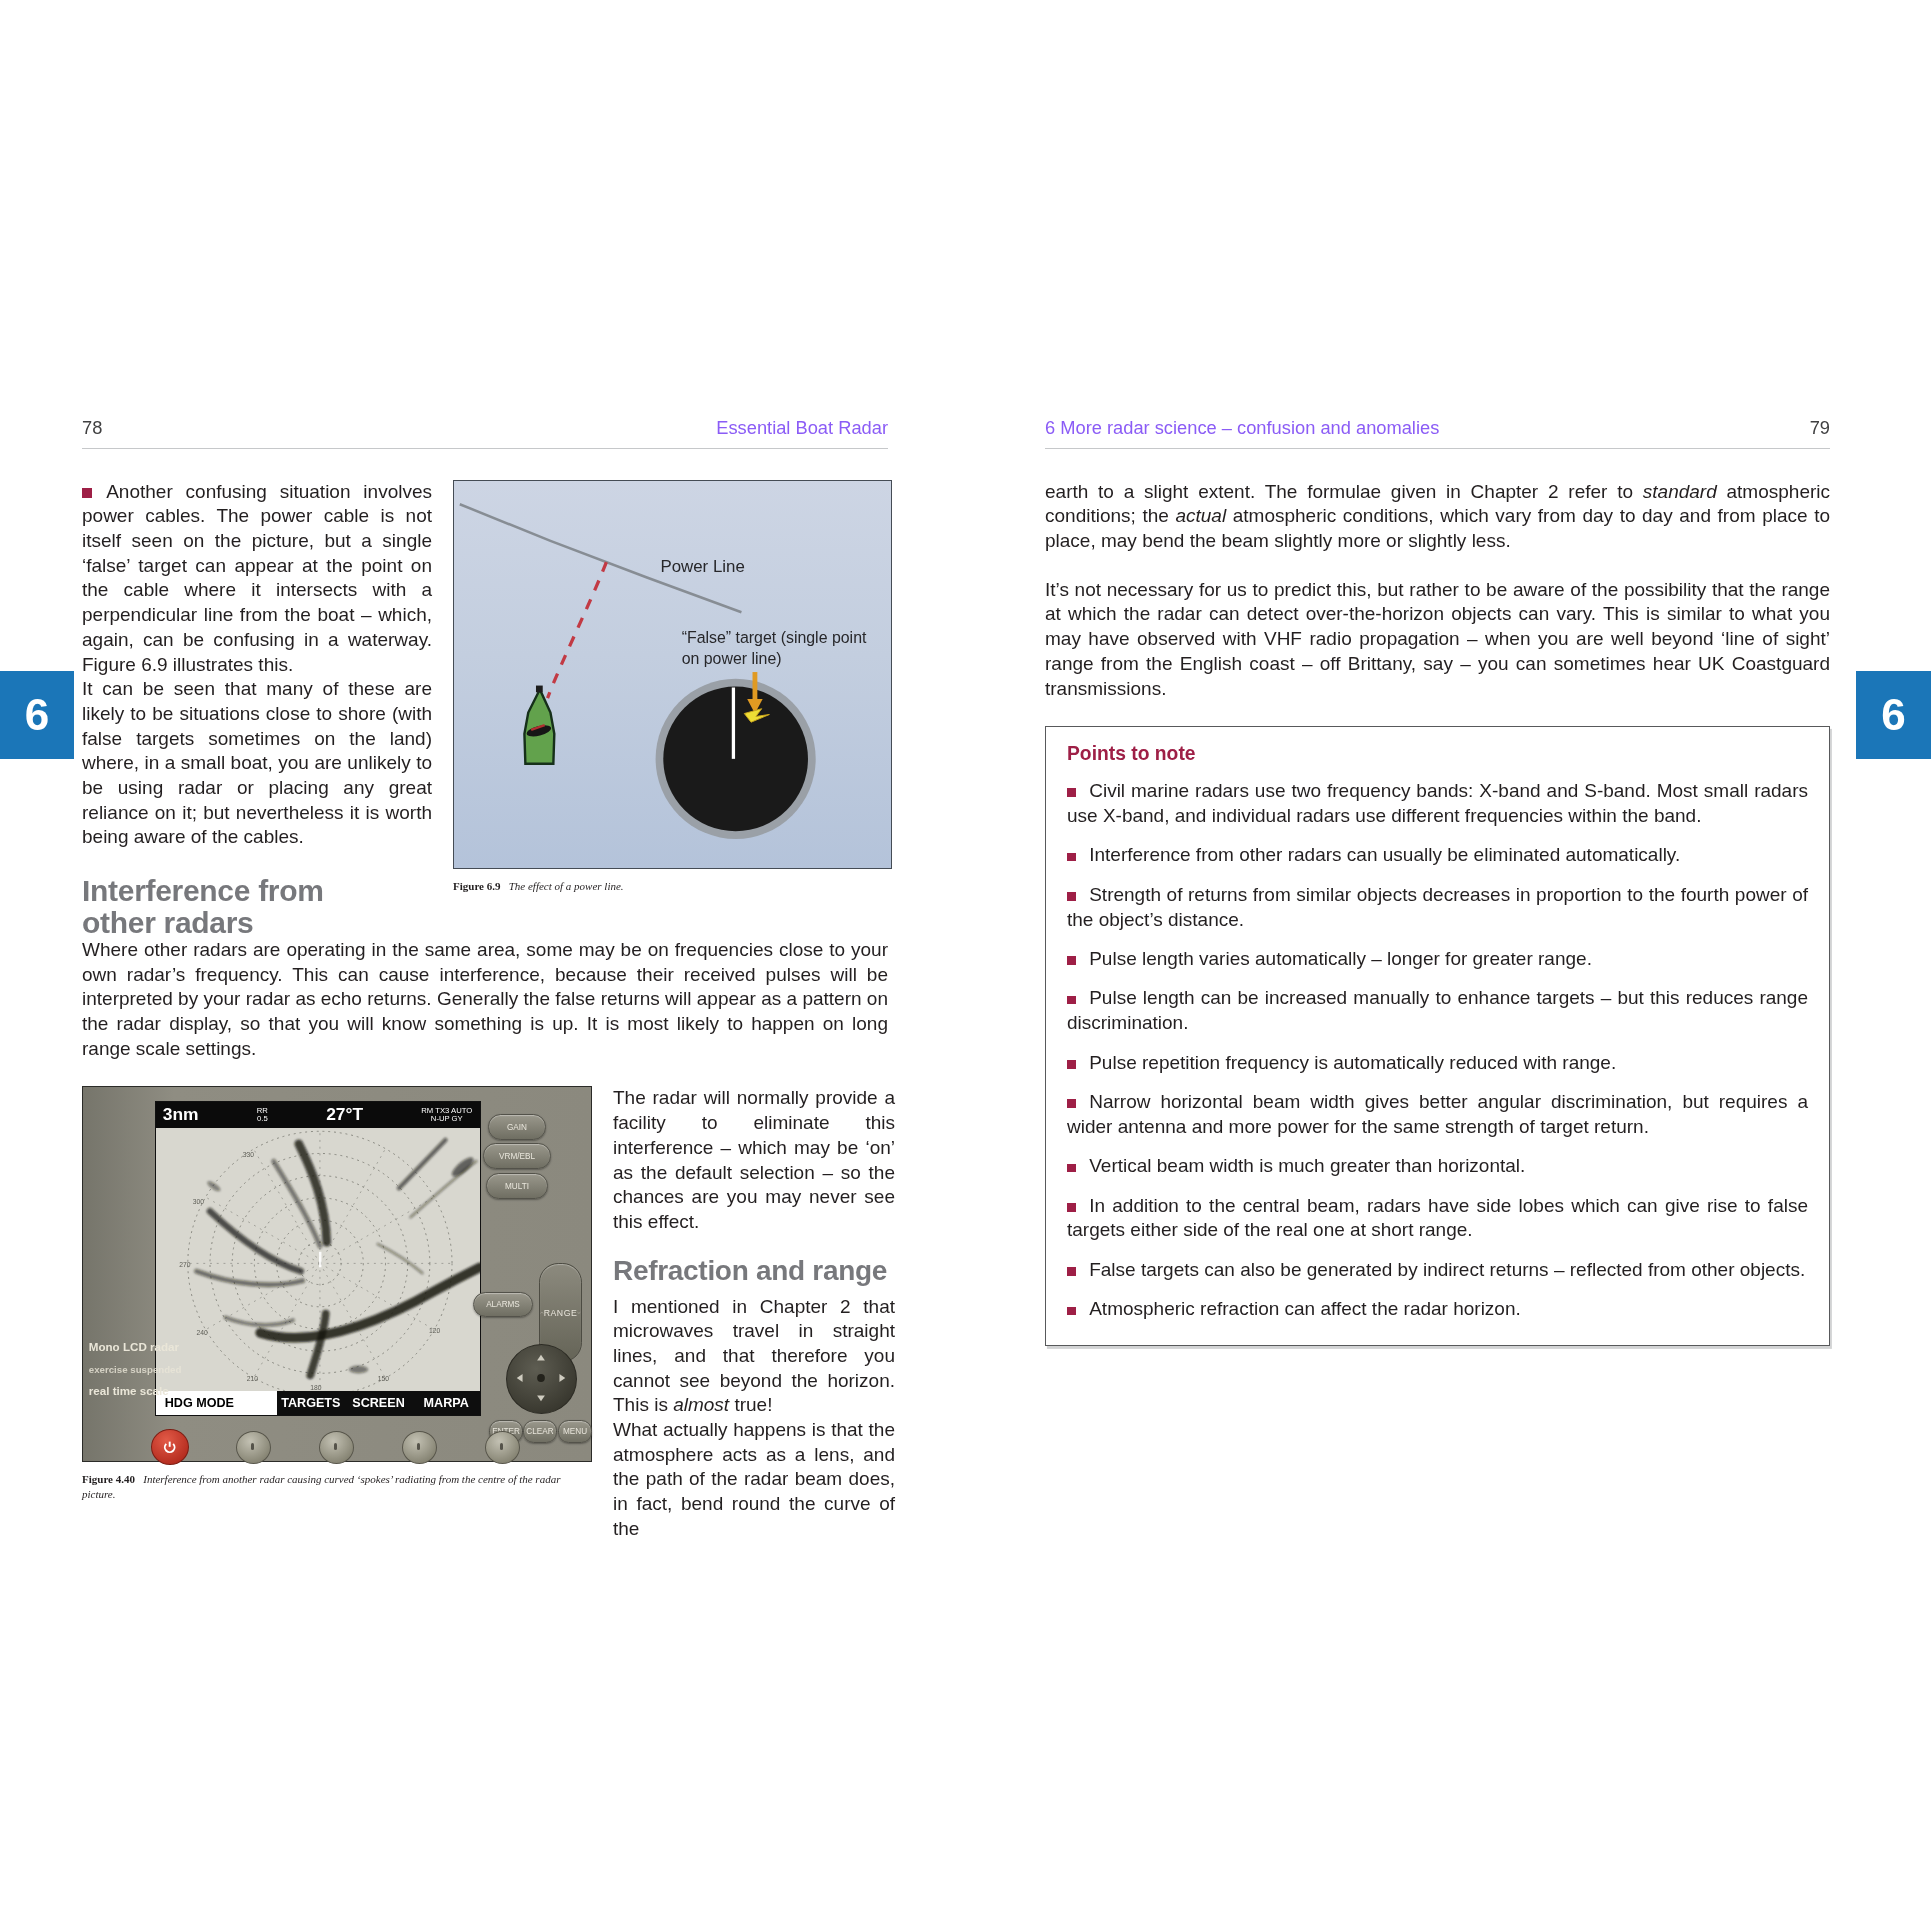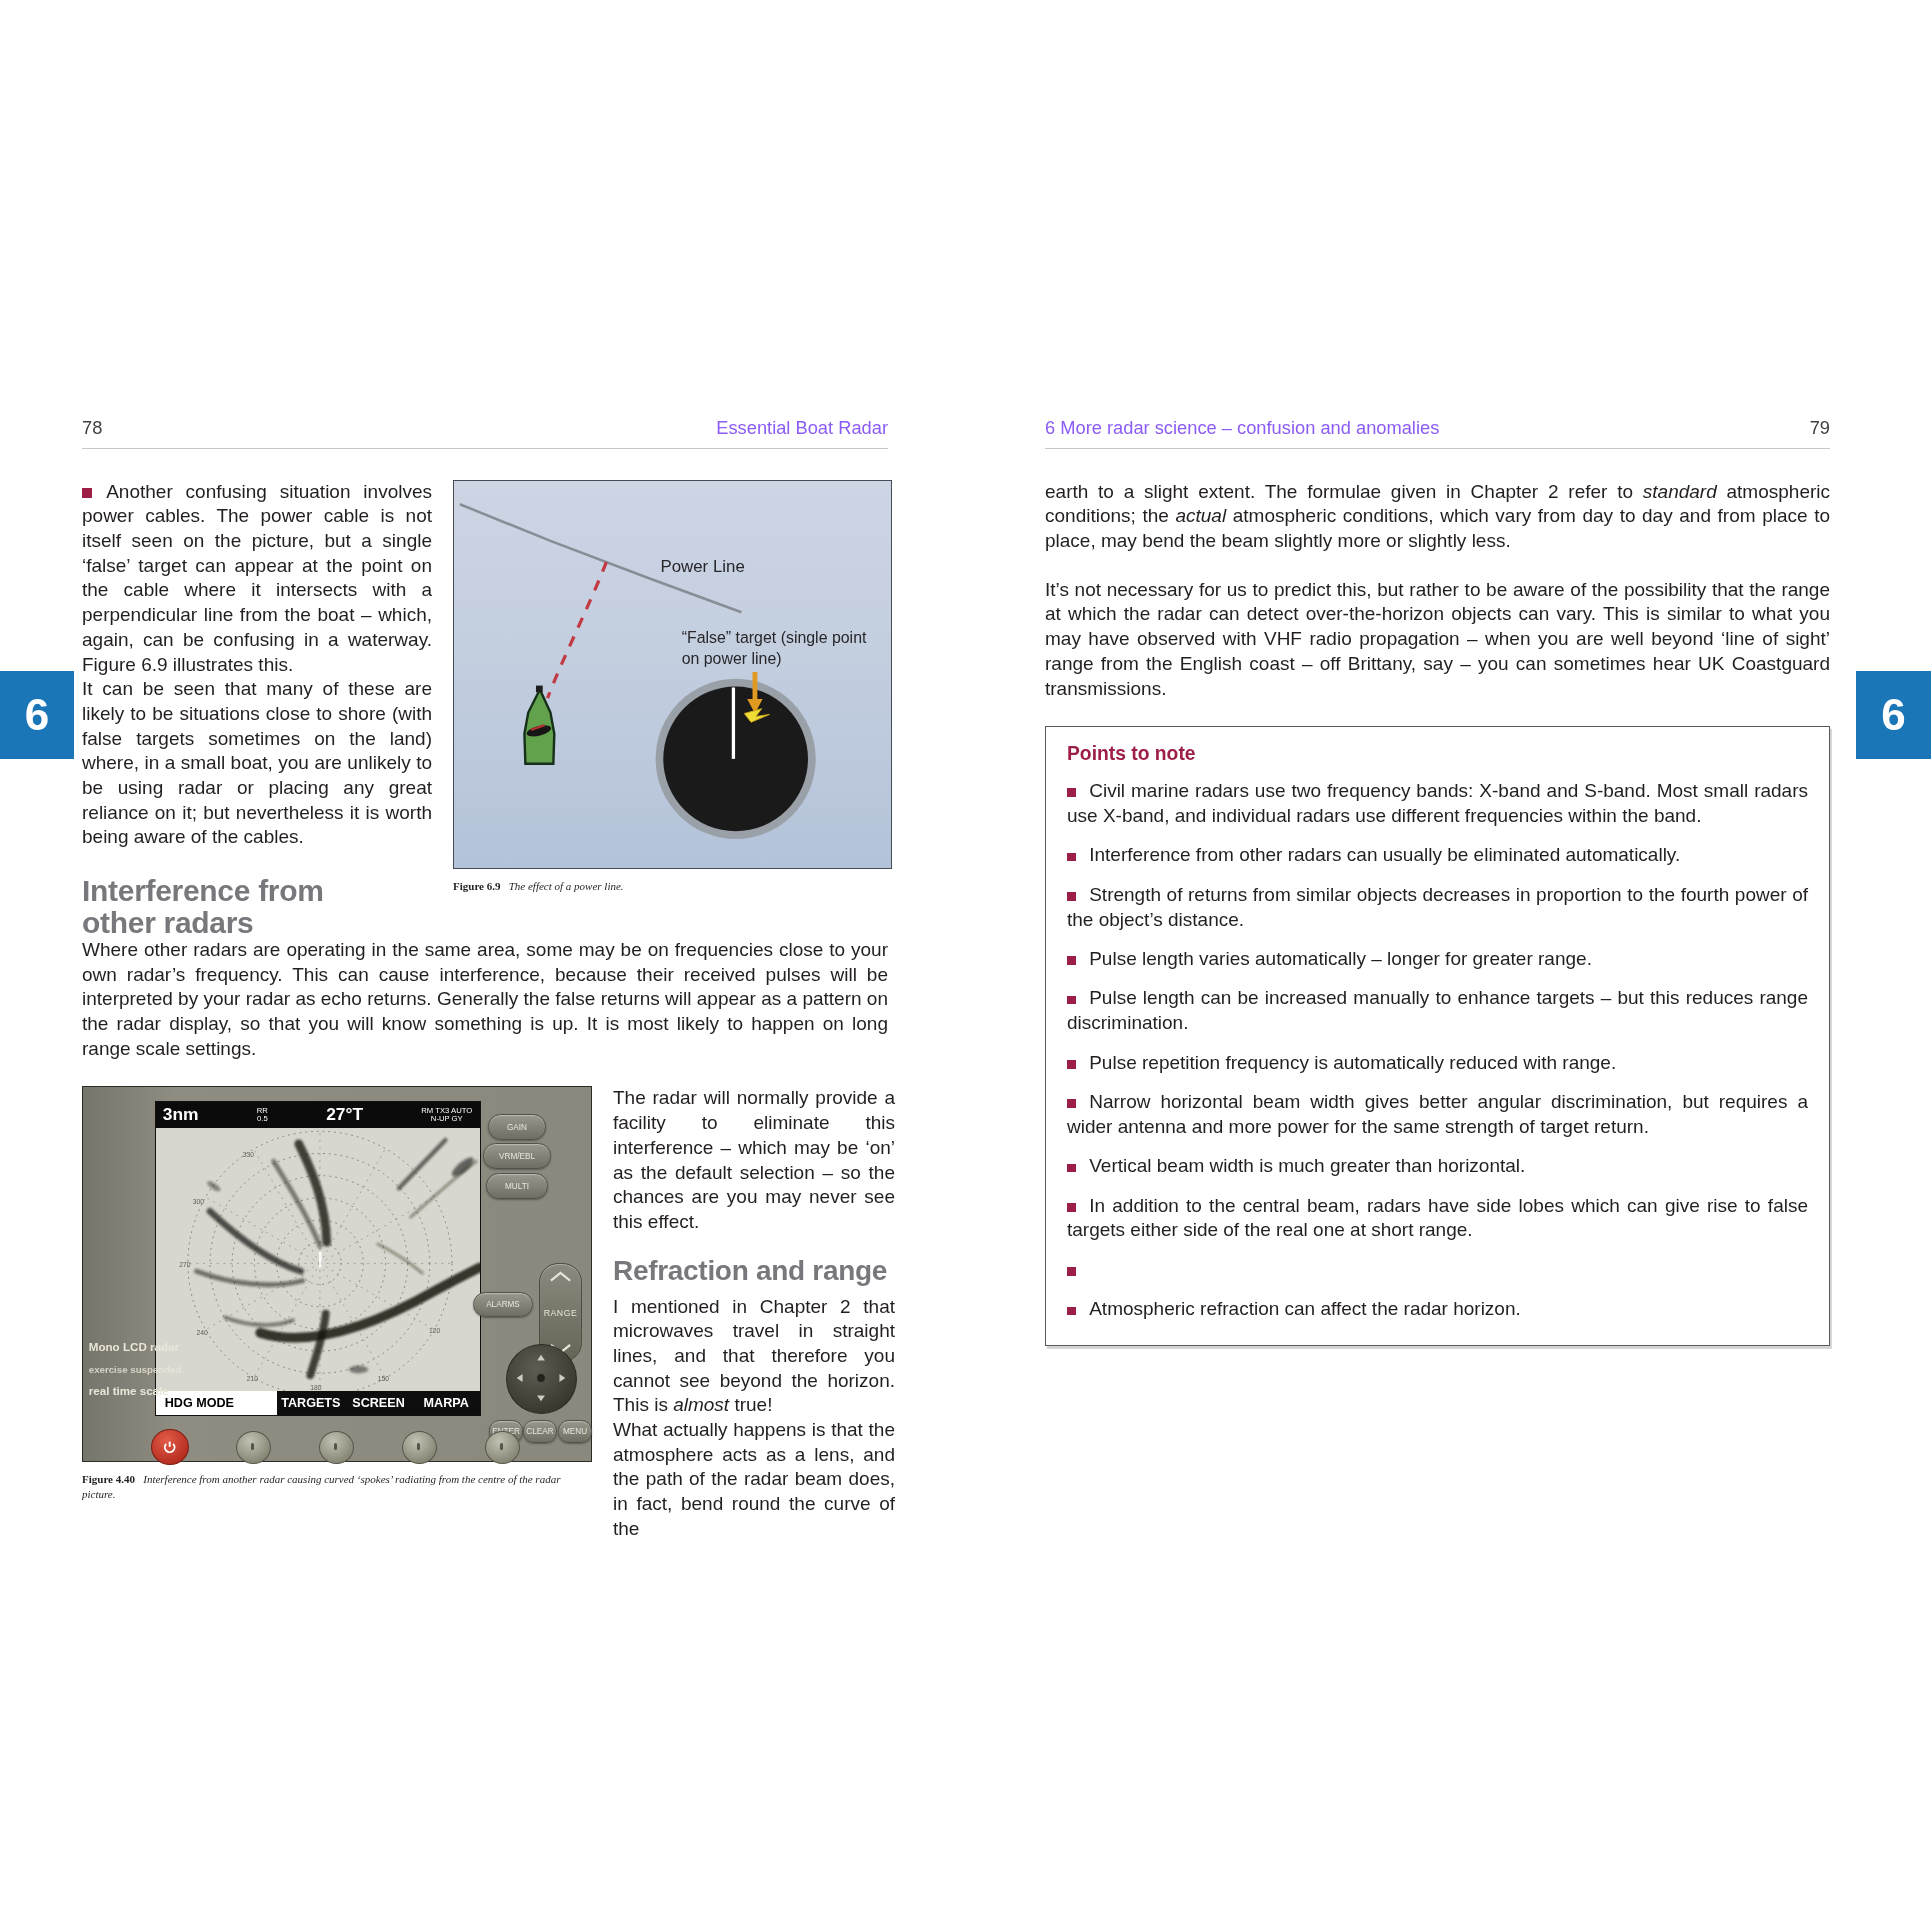--- a/index.html
+++ b/index.html
@@ -47,21 +47,21 @@
   .rmenubar{height:24px;background:#0e0e0e;display:flex;align-items:center;flex:none;
             font-size:12.6px;font-weight:bold;color:#fff;}
   .menu-hdg{background:#fff;color:#000;align-self:stretch;display:flex;align-items:center;
             padding-left:8.7px;width:121px;box-sizing:border-box;flex:none;}
   .menu-item{flex:1;text-align:center;}
   .sidelabel{position:absolute;color:#eae6d8;font-weight:bold;}
   .pill{position:absolute;background:linear-gradient(180deg,#9a988c,#6f6e62);border:1px solid #53524a;
         border-radius:12.6px;color:#e9e6dc;font-size:8.2px;display:flex;align-items:center;justify-content:center;
         box-shadow:inset 0 1px 1px rgba(255,255,255,.35), 0 1px 1.9px rgba(0,0,0,.35);}
   .rocker{position:absolute;border-radius:19.3px;background:linear-gradient(180deg,#8c8a7e,#656457);
-        border:1px solid #4c4b42;color:#e9e6dc;display:flex;flex-direction:column;align-items:center;
+        border:1px solid #4c4b42;color:#e9e6dc;display:flex;align-items:center;
         justify-content:space-between;box-shadow:inset 0 1px 1px rgba(255,255,255,.3);}
   .rocker .rlabel{font-size:8.7px;letter-spacing:0.5px;}
   .dpad{position:absolute;width:71px;height:70px;border-radius:50%;
         background:radial-gradient(circle at 42% 35%,#5e5d52,#39382f 75%);border:1.9px solid #2c2b24;box-sizing:border-box;}
   .rbtn{position:absolute;width:33px;height:31px;border-radius:50%;
         background:radial-gradient(circle at 40% 30%,#c3c1b3,#82806f 80%);border:1px solid #57554a;}
   .rbtn::after{content:"";position:absolute;left:13.5px;top:10.6px;width:3.9px;height:6.8px;background:#55534a;border-radius:1.9px;}
   .pwrbtn{position:absolute;width:36px;height:34px;border-radius:50%;
         background:radial-gradient(circle at 40% 30%,#e25a47,#b22a1d 80%);border:1px solid #7d1d13;
         display:flex;align-items:center;justify-content:center;}
@@ -301,17 +301,17 @@
     <p class="ptitle">Points to note</p>
     <p class="pitem"><span class="sq small"></span><span>Civil marine radars use two frequency bands: X-band and S-band. Most small radars use X-band, and individual radars use different frequencies within the band.</span></p>
     <p class="pitem"><span class="sq small"></span><span>Interference from other radars can usually be eliminated automatically.</span></p>
     <p class="pitem"><span class="sq small"></span><span>Strength of returns from similar objects decreases in proportion to the fourth power of the object’s distance.</span></p>
     <p class="pitem"><span class="sq small"></span><span>Pulse length varies automatically – longer for greater range.</span></p>
     <p class="pitem"><span class="sq small"></span><span>Pulse length can be increased manually to enhance targets – but this reduces range discrimination.</span></p>
     <p class="pitem"><span class="sq small"></span><span>Pulse repetition frequency is automatically reduced with range.</span></p>
     <p class="pitem"><span class="sq small"></span><span>Narrow horizontal beam width gives better angular discrimination, but requires a wider antenna and more power for the same strength of target return.</span></p>
     <p class="pitem"><span class="sq small"></span><span>Vertical beam width is much greater than horizontal.</span></p>
     <p class="pitem"><span class="sq small"></span><span>In addition to the central beam, radars have side lobes which can give rise to false targets either side of the real one at short range.</span></p>
-    <p class="pitem"><span class="sq small"></span></p>
+    <p class="pitem"><span class="sq small"></span><span>False targets can also be generated by indirect returns – reflected from other objects.</span></p>
     <p class="pitem"><span class="sq small"></span><span>Atmospheric refraction can affect the radar horizon.</span></p>
   </div>
 </div>
 
 
 </body></html>

